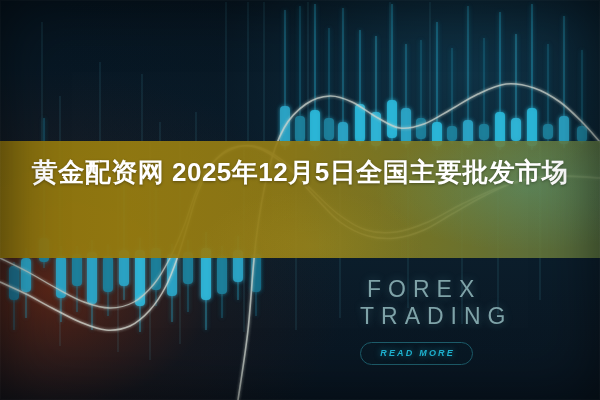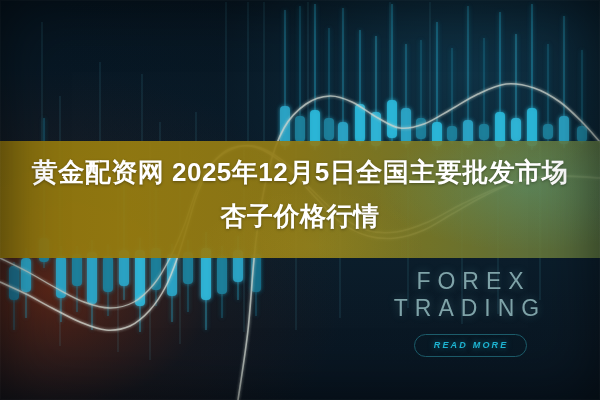--- a/index.html
+++ b/index.html
@@ -80,24 +80,24 @@
     padding: 0 20px;
     box-sizing: border-box;
   }
   #headline .ln { display: block; white-space: nowrap; }
   #headline .ln2 { white-space: nowrap; }
 
   
   #brand {
     position: absolute;
     left: 360px;
-    top: 268px;
+    top: 276px;
     width: 220px;
     z-index: 7;
-    text-align: center;
+    text-align: left;
   }
   #brand-title {
     font-size: 23px;
     letter-spacing: 7px;
     color: #7fa3a8;
     font-weight: normal;
     text-indent: 7px;
     text-shadow: 0 0 10px rgba(120,200,210,0.30);
   }
   #read-more {
@@ -251,21 +251,20 @@
         <path d="M 238 400 C 239.66666666666666 388.3333333333333, 245 356.6666666666667, 248 330 C 251 303.3333333333333, 252.66666666666666 266.3333333333333, 256 240 C 259.3333333333333 213.66666666666666, 263.3333333333333 190.66666666666666, 268 172 C 272.6666666666667 153.33333333333334, 277.6666666666667 139.33333333333334, 284 128 C 290.3333333333333 116.66666666666667, 298.3333333333333 109.33333333333333, 306 104 C 313.6666666666667 98.66666666666667, 322.3333333333333 96.33333333333333, 330 96 C 337.6666666666667 95.66666666666667, 344 98.33333333333333, 352 102 C 360 105.66666666666667, 370 113.66666666666667, 378 118 C 386 122.33333333333333, 392.3333333333333 127, 400 128 C 407.6666666666667 129, 415.6666666666667 127, 424 124 C 432.3333333333333 121, 441 115, 450 110 C 459 105, 468.6666666666667 98.33333333333333, 478 94 C 487.3333333333333 89.66666666666667, 496.6666666666667 85, 506 84 C 515.3333333333334 83, 525 85, 534 88 C 543 91, 552 96.33333333333333, 560 102 C 568 107.66666666666667, 575.3333333333334 115.33333333333333, 582 122 C 588.6666666666666 128.66666666666666, 597 138.66666666666666, 600 142" fill="none" stroke="#cfd6cf" stroke-width="1.6" opacity="0.72" stroke-linecap="round"></path>
         <path d="M 0 282 C 4.333333333333333 284, 17.333333333333336 289.6666666666667, 26 294 C 34.666666666666664 298.3333333333333, 43 303.3333333333333, 52 308 C 61 312.6666666666667, 71 318.3333333333333, 80 322 C 89 325.6666666666667, 97.66666666666667 329.3333333333333, 106 330 C 114.33333333333333 330.6666666666667, 122.66666666666667 329.3333333333333, 130 326 C 137.33333333333334 322.6666666666667, 144 316.6666666666667, 150 310 C 156 303.3333333333333, 161.33333333333334 295, 166 286 C 170.66666666666666 277, 174.33333333333334 266.3333333333333, 178 256 C 181.66666666666666 245.66666666666666, 184.66666666666666 234.66666666666666, 188 224 C 191.33333333333334 213.33333333333334, 194 202, 198 192 C 202 182, 206.33333333333334 171.33333333333334, 212 164 C 217.66666666666666 156.66666666666666, 224.33333333333334 150.66666666666666, 232 148 C 239.66666666666666 145.33333333333334, 249 145, 258 148 C 267 151, 276.6666666666667 158, 286 166 C 295.3333333333333 174, 305 186.66666666666666, 314 196 C 323 205.33333333333334, 331 215.33333333333334, 340 222 C 349 228.66666666666666, 358.6666666666667 233.33333333333334, 368 236 C 377.3333333333333 238.66666666666666, 386.6666666666667 239, 396 238 C 405.3333333333333 237, 414.6666666666667 234, 424 230 C 433.3333333333333 226, 442 219.66666666666666, 452 214 C 462 208.33333333333334, 473.3333333333333 201.33333333333334, 484 196 C 494.6666666666667 190.66666666666666, 505 185.33333333333334, 516 182 C 527 178.66666666666666, 536 176.66666666666666, 550 176 C 564 175.33333333333334, 591.6666666666666 177.66666666666666, 600 178" fill="none" stroke="#d8dcd4" stroke-width="1.5" opacity="0.72" stroke-linecap="round"></path>
         <path d="M 0 258 C 4.666666666666667 260.3333333333333, 18.666666666666664 267, 28 272 C 37.333333333333336 277, 46.666666666666664 283, 56 288 C 65.33333333333333 293, 75 298.6666666666667, 84 302 C 93 305.3333333333333, 101.66666666666667 308, 110 308 C 118.33333333333333 308, 126.66666666666667 306, 134 302 C 141.33333333333334 298, 148 291.3333333333333, 154 284 C 160 276.6666666666667, 165 267.6666666666667, 170 258 C 175 248.33333333333334, 179.66666666666666 237, 184 226 C 188.33333333333334 215, 191.66666666666666 202, 196 192 C 200.33333333333334 182, 204.33333333333334 173, 210 166 C 215.66666666666666 159, 222.66666666666666 153.33333333333334, 230 150 C 237.33333333333334 146.66666666666666, 245.33333333333334 144.33333333333334, 254 146 C 262.6666666666667 147.66666666666666, 272.6666666666667 153, 282 160 C 291.3333333333333 167, 300.6666666666667 179, 310 188 C 319.3333333333333 197, 328.6666666666667 207, 338 214 C 347.3333333333333 221, 356.3333333333333 227, 366 230 C 375.6666666666667 233, 385.6666666666667 233.33333333333334, 396 232 C 406.3333333333333 230.66666666666666, 417 226.66666666666666, 428 222 C 439 217.33333333333334, 450.3333333333333 209.66666666666666, 462 204 C 473.6666666666667 198.33333333333334, 485.6666666666667 192.33333333333334, 498 188 C 510.3333333333333 183.66666666666666, 524 180, 536 178 C 548 176, 559.3333333333334 176, 570 176 C 580.6666666666666 176, 595 177.66666666666666, 600 178" fill="none" stroke="#c8cec6" stroke-width="1.4" opacity="0.72" stroke-linecap="round"></path>
       </g>
   </svg>
 
   <div id="gold-band"></div>
 
   <div id="headline">
     <span class="ln ln1">黄金配资网 2025年12月5日全国主要批发市场</span>
-    <span class="ln ln2">杏子价格行情</span>
   </div>
 
   <div id="brand">
     <div id="brand-title">FOREX TRADING</div>
     <div id="read-more">READ MORE</div>
   </div>
 
   <div class="layer" id="vignette"></div>
 </div>
 

